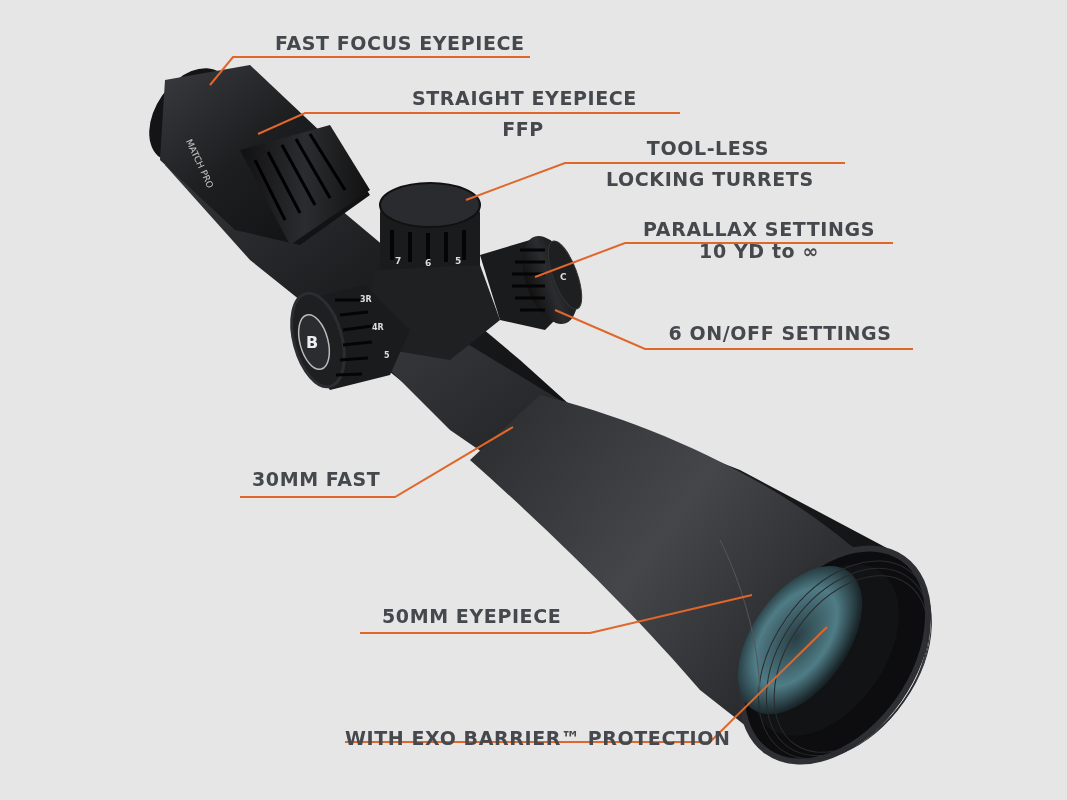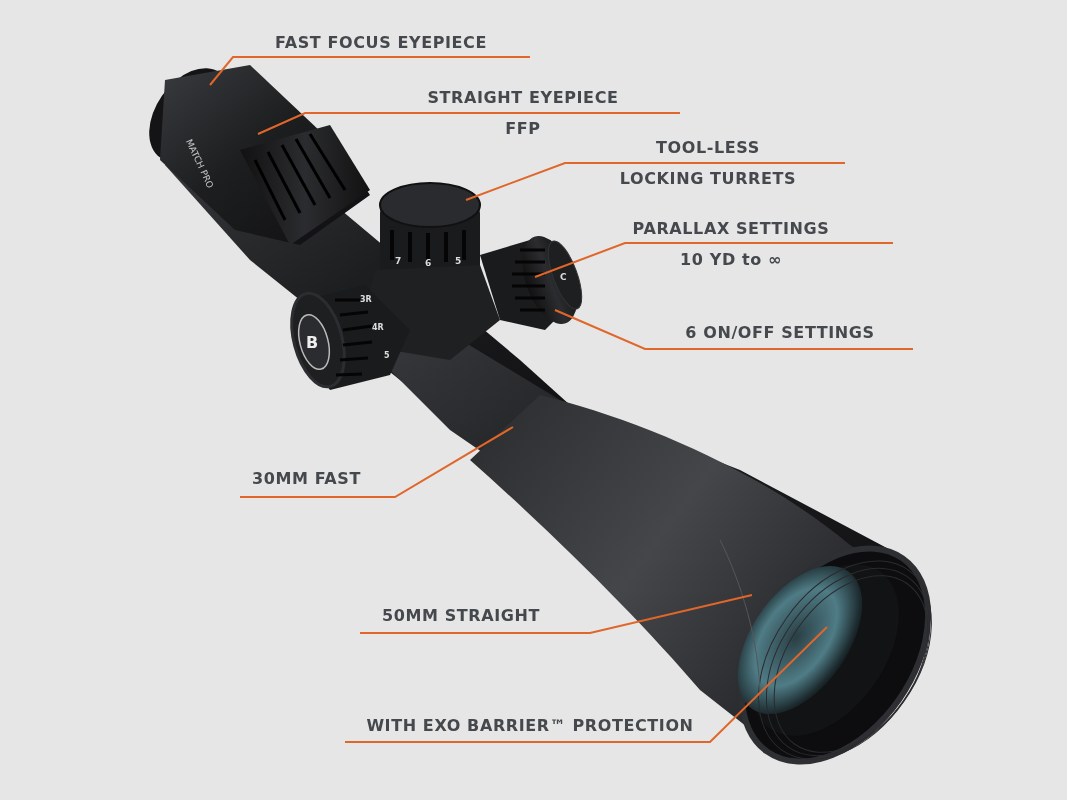--- a/index.html
+++ b/index.html
@@ -8,21 +8,21 @@
     background: #e6e6e6;
     font-family: "DejaVu Sans", "Liberation Sans", sans-serif;
     position: relative;
   }
   .canvas { position: absolute; left: 0; top: 0; width: 1067px; height: 800px; }
   svg.scope { position: absolute; left: 0; top: 0; }
   .label {
     position: absolute;
     font-weight: bold;
     color: #45484c;
-    font-size: 16px;
+    font-size: 19px;
     letter-spacing: 0.6px;
     white-space: nowrap;
     line-height: 22px;
     text-align: center;
     font-family: "DejaVu Sans", sans-serif;
   }
 </style>
 </head>
 <body>
 
@@ -177,33 +177,33 @@
   <div class="label" style="left:412px; top:87px; width:222px;">
     <div>STRAIGHT EYEPIECE</div>
     <div style="margin-top:9px;">FFP</div>
   </div>
 
   <div class="label" style="left:606px; top:137px; width:204px;">
     <div>TOOL-LESS</div>
     <div style="margin-top:9px;">LOCKING TURRETS</div>
   </div>
 
-  <div class="label" style="left:615px; top:218px; width:232px;">
+  <div class="label" style="left:643px; top:218px; width:232px;">
     <div>PARALLAX SETTINGS</div>
-    <div style="margin-top:9px;">10 YD to ∞</div>
+    <div style="">10 YD to ∞</div>
   </div>
 
   <div class="label" style="left:645px; top:322px; width:270px;">
     <div style="">6 ON/OFF SETTINGS</div>
   </div>
 
   <div class="label" style="left:252px; top:468px;">
     <span>30MM FAST</span>
   </div>
 
   <div class="label" style="left:382px; top:605px;">
-    <span>50MM STRAIGHT</span>
+    <span>50MM EYEPIECE</span>
   </div>
 
   <div class="label" style="left:345px; top:711px; width:370px;">
-    <div style="margin-top:4px;">WITH EXO BARRIER™ PROTECTION</div>
+    <div style="margin-top:16px;">WITH EXO BARRIER™ PROTECTION</div>
   </div>
 </div>
 
 </body></html>

